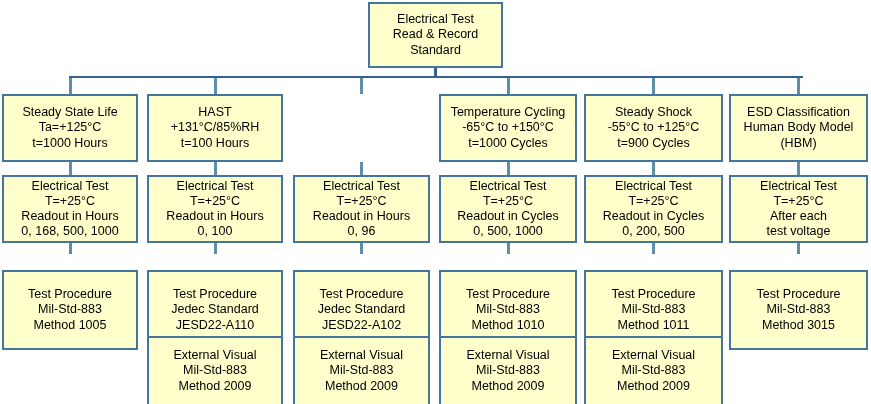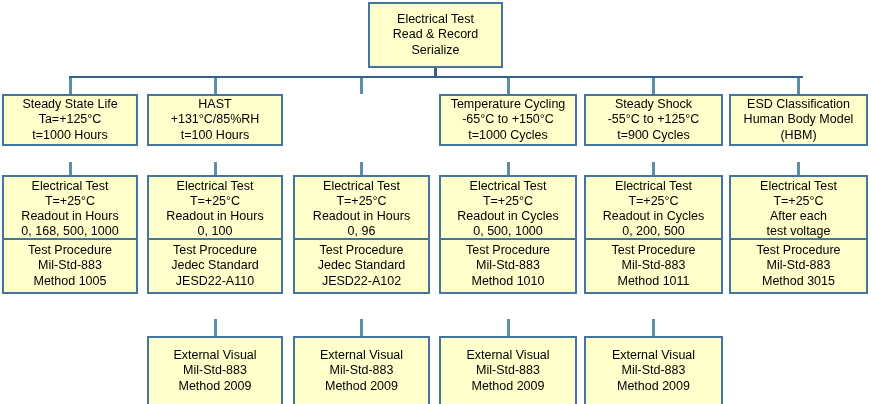--- a/index.html
+++ b/index.html
@@ -23,23 +23,23 @@
   }
   .box .ln{white-space:nowrap;}
   
   .c1{left:2px;width:136px;}
   .c2{left:147px;width:136px;text-align:right;}
   .c3{left:293px;width:137px;}
   .c4{left:439px;width:138px;text-align:right;}
   .c5{left:584px;width:139px;}
   .c6{left:729px;width:139px;}
   
-  .r1{top:94px;height:52px;}
+  .r1{top:94px;height:68px;}
   .r2{top:175px;height:68px;}
-  .r3{top:238px;height:56px;}
+  .r3{top:270px;height:80px;}
   .r4{top:336px;height:70px;}
   .root-box{left:368px;top:2px;width:135px;height:66px;}
   
   .hline{position:absolute;left:69px;top:76px;width:734px;height:2px;background:var(--bus);}
   .trunk{position:absolute;left:434px;top:68px;width:3px;height:9px;background:var(--bus);}
   .vstub{position:absolute;width:3px;background:var(--stub);}
   .sx1{left:69px;}  .sx2{left:214px;} .sx3{left:360px;}
   .sx4{left:507px;} .sx5{left:652px;} .sx6{left:797px;}
   .sr1{top:78px;height:16px;}
   .sr2{top:162px;height:13px;}
@@ -47,21 +47,21 @@
   .sr4{top:319px;height:17px;}
 </style>
 </head>
 <body>
 
 <div id="diagram">
 
   <div class="box root-box">
     <div class="ln">Electrical Test</div>
     <div class="ln">Read &amp; Record</div>
-    <div class="ln">Serialize</div>
+    <div class="ln">Standard</div>
   </div>
 
   <div class="trunk"></div>
   <div class="hline"></div>
   <div class="vstub sx1 sr1"></div>
   <div class="vstub sx2 sr1"></div>
   <div class="vstub sx3 sr1"></div>
   <div class="vstub sx4 sr1"></div>
   <div class="vstub sx5 sr1"></div>
   <div class="vstub sx6 sr1"></div>

